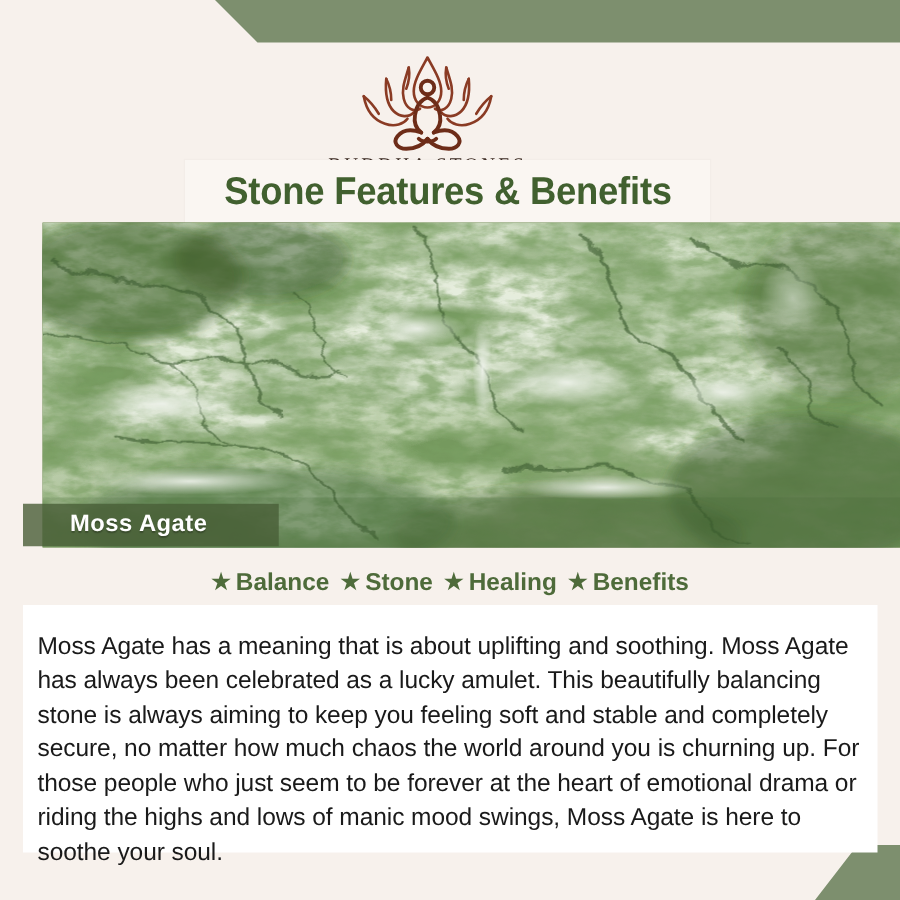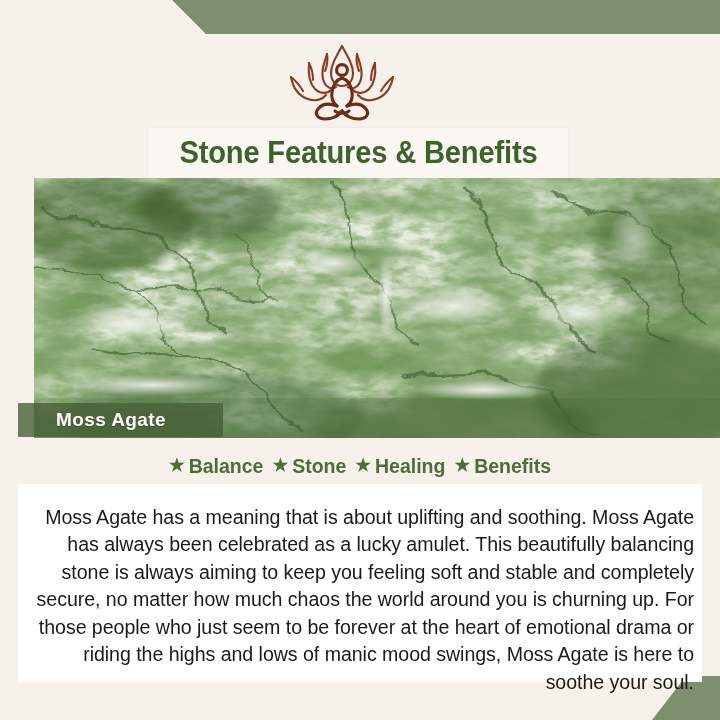--- a/index.html
+++ b/index.html
@@ -85,21 +85,21 @@
   
   .body-card{
     position:absolute;left:18px;top:484px;width:684px;height:198px;
     background:#ffffff;
   }
   .body-text{
     position:absolute;left:12px;top:0px;width:664px;
     font-family:"Liberation Sans Narrow","Liberation Sans",sans-serif;
     font-size:19.6px;line-height:27.5px;color:#1a1a1a;
     font-weight:500;letter-spacing:-0.05px;
-    text-align:right;
+    text-align:left;
   }
 </style>
 </head>
 <body>
 
 <div class="poster">
 
   <div class="band-top"></div>
   <div class="band-right"></div>
   <div class="band-bottom"></div>

